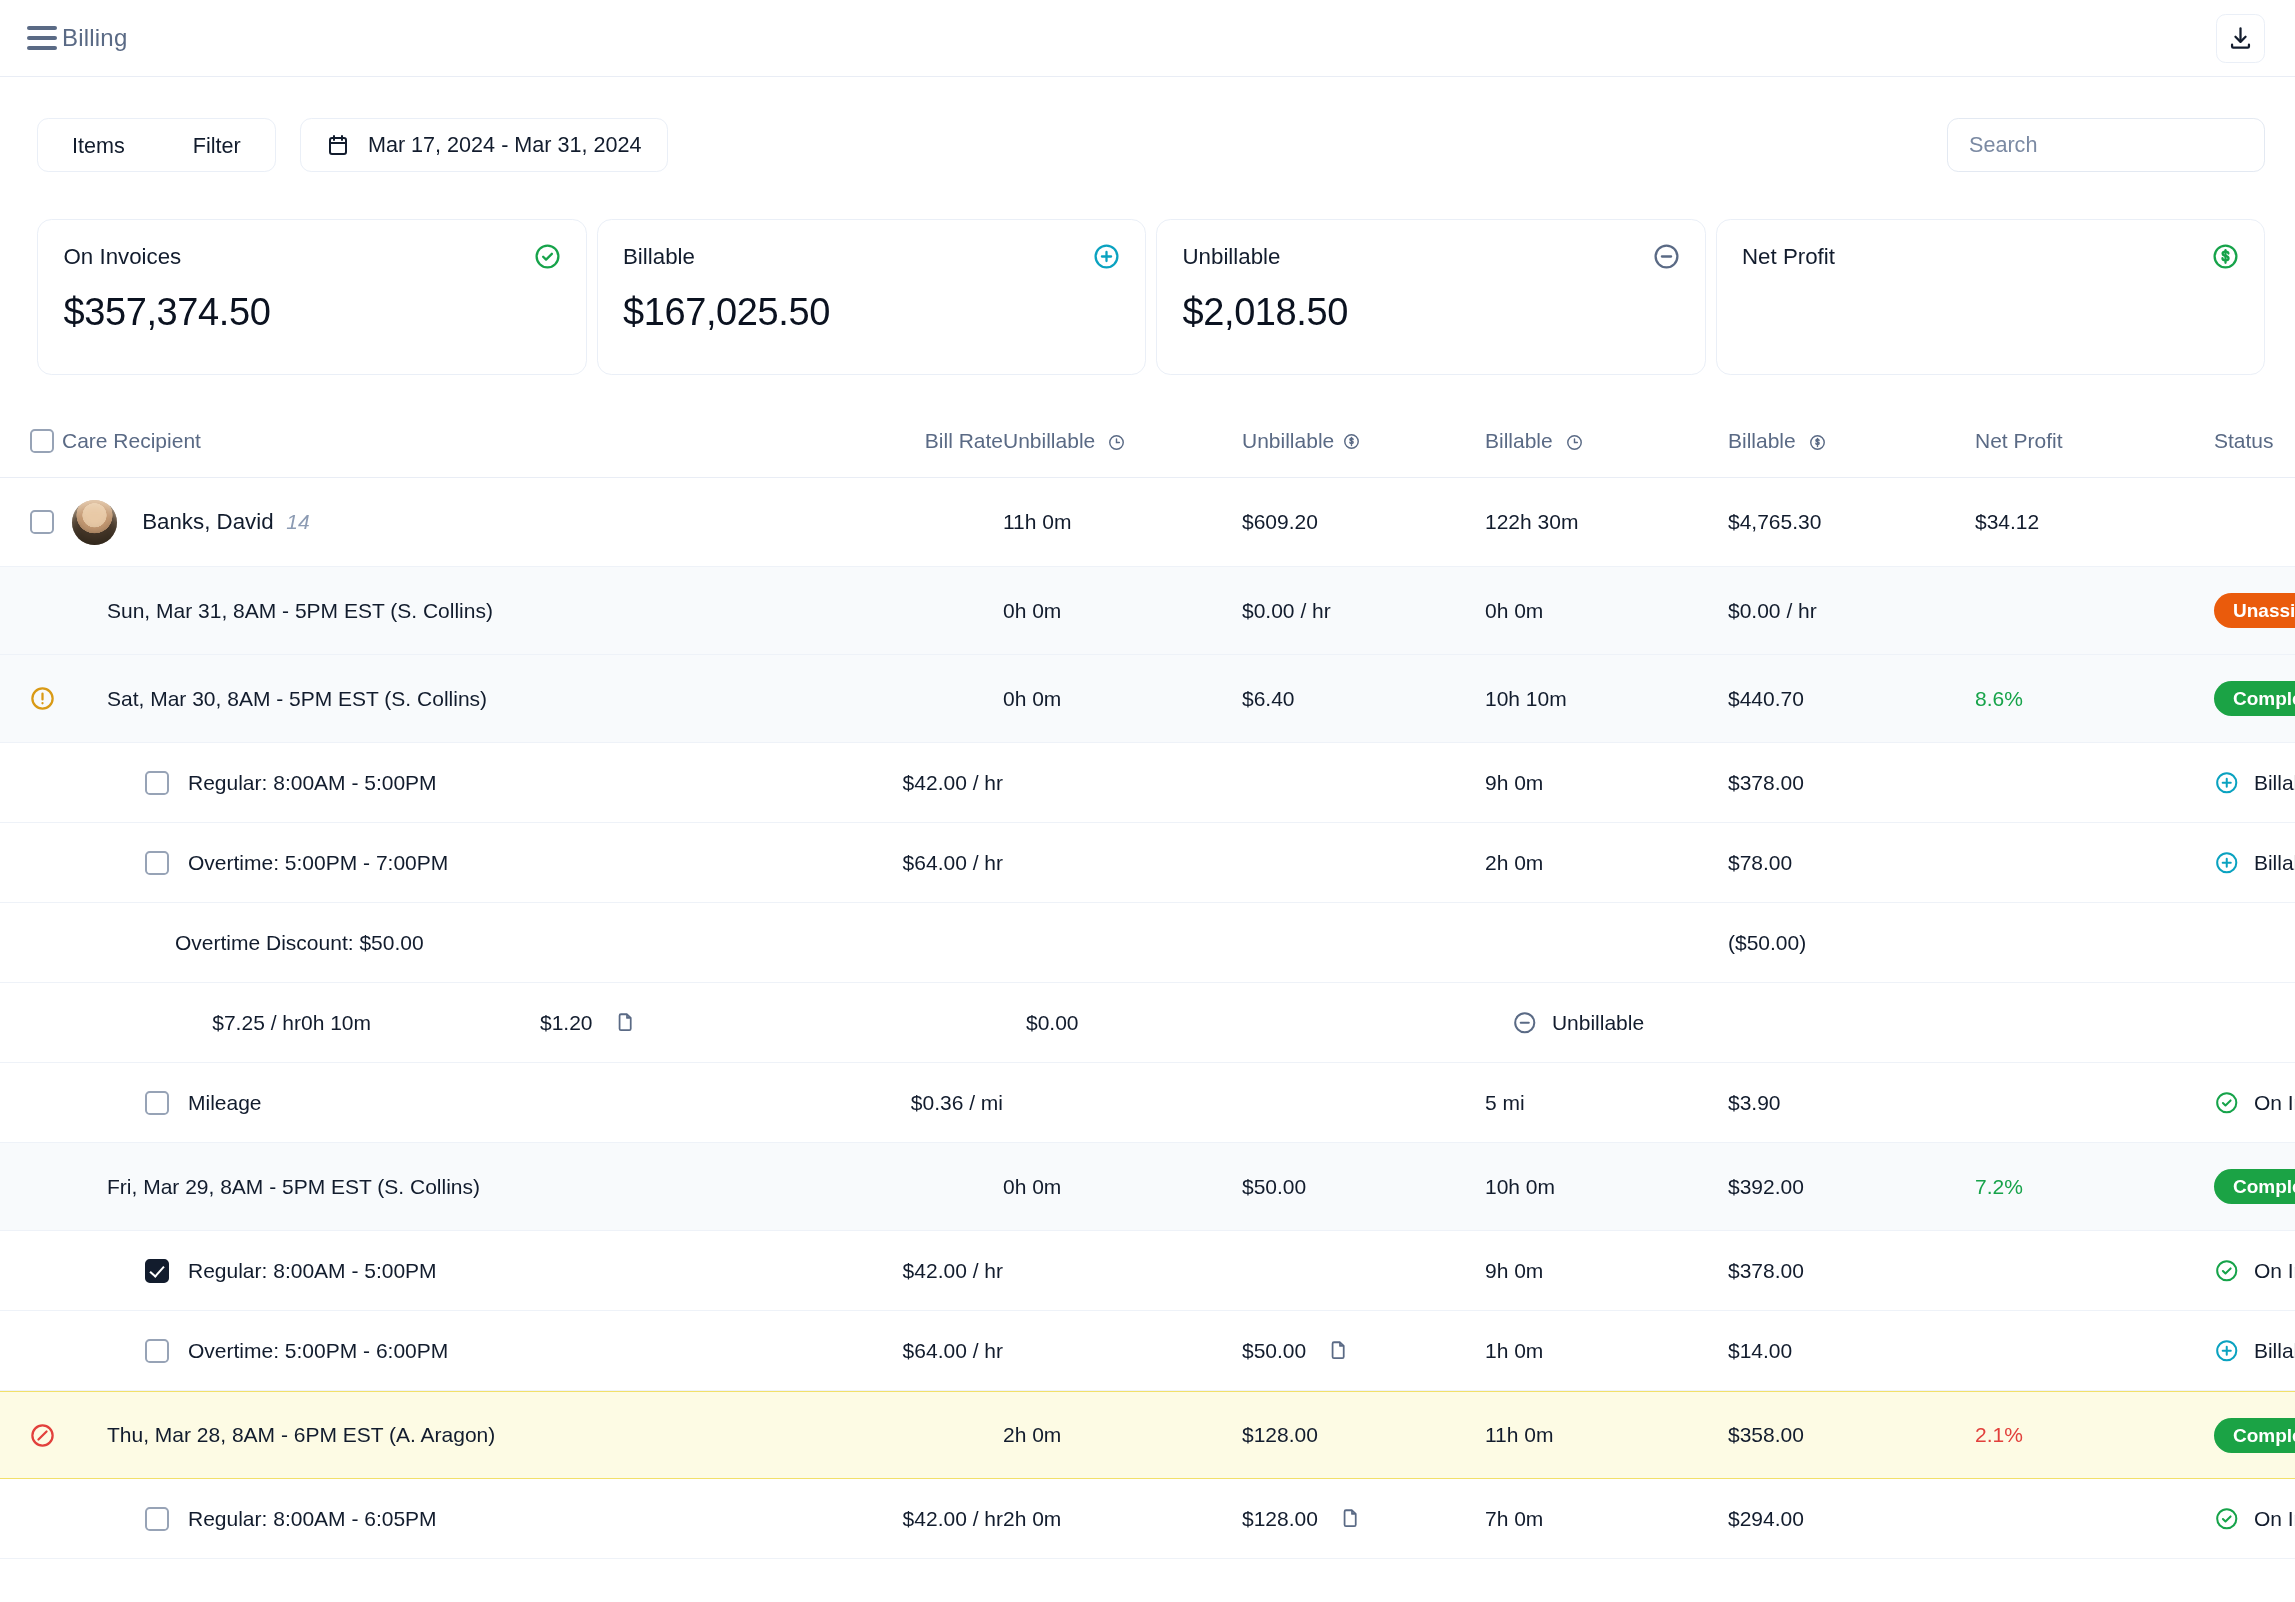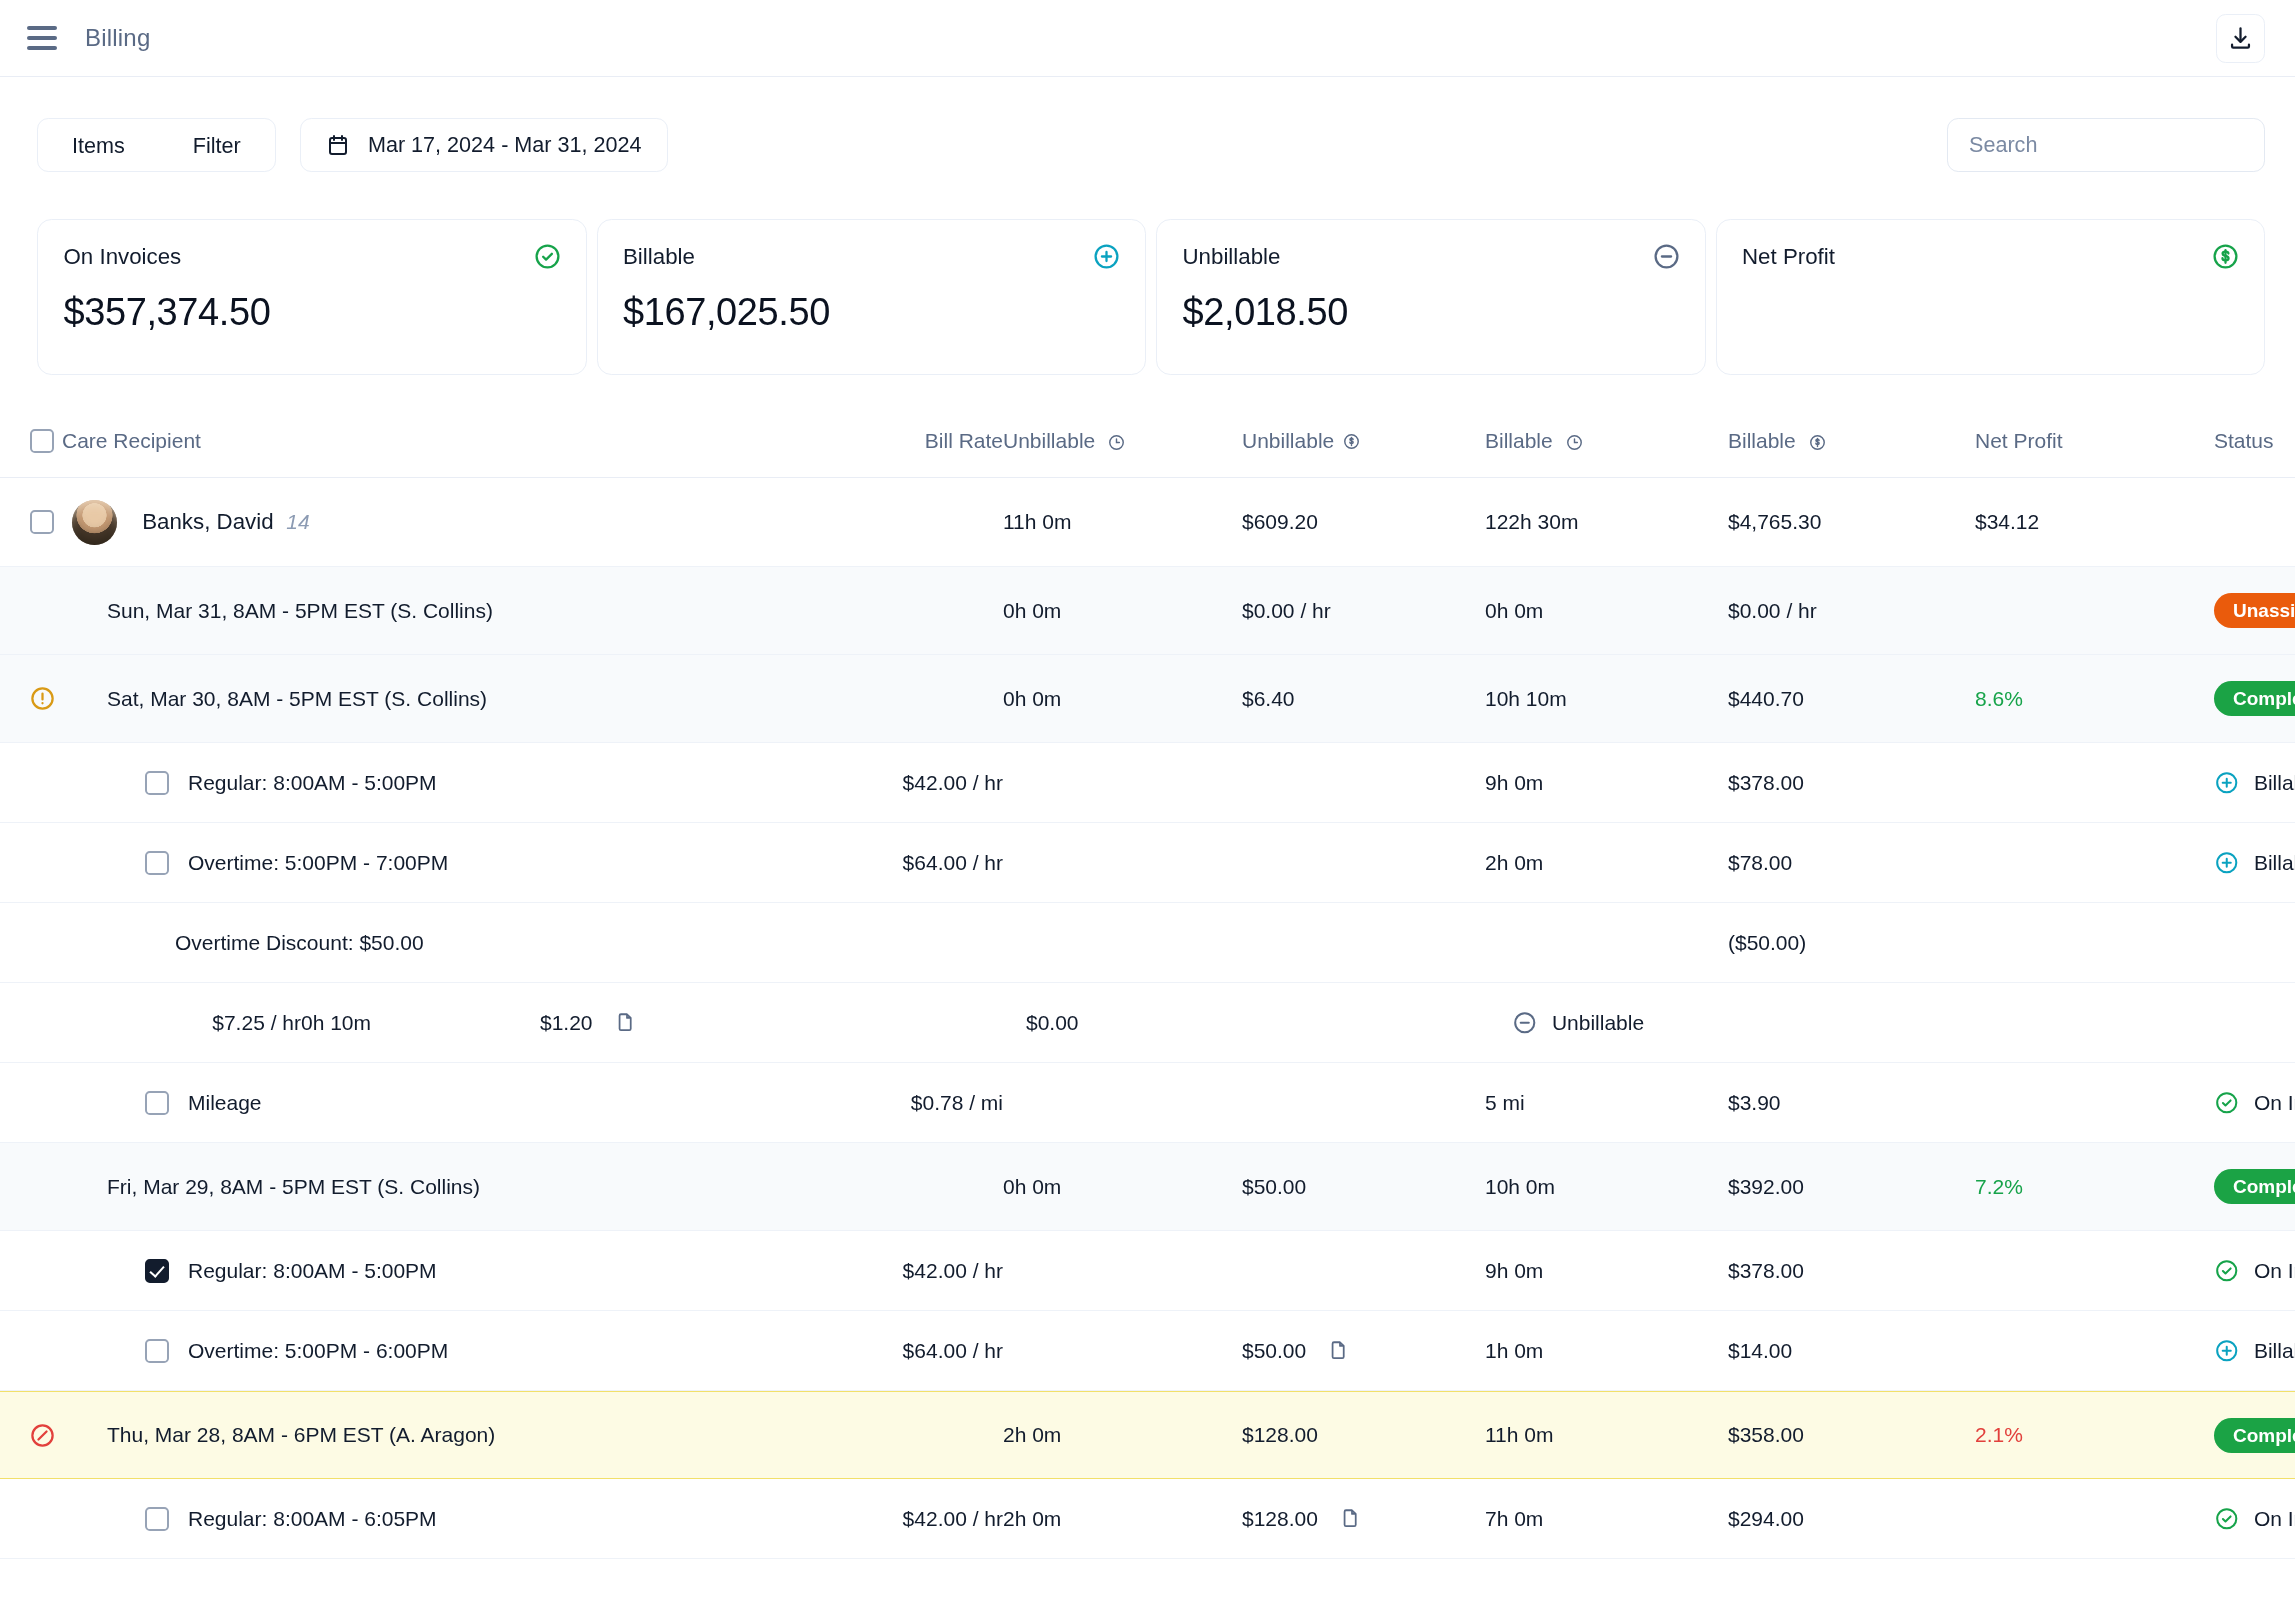--- a/index.html
+++ b/index.html
@@ -15,21 +15,21 @@
   .topbar {
     height: 77px;
     display: flex; align-items: center;
     padding: 0 30px 0 27px;
     border-bottom: 1.6px solid #e9edf5;
     background:#fff;
   }
   .hamburger { width: 30px; height: 24px; display:flex; flex-direction:column; justify-content:space-between; cursor:pointer; }
   .hamburger span { display:block; height:4px; border-radius:2.4px; background:#5a6a85; }
   .topbar-title {
-    margin-left: 28px;
+    margin-left: 5px;
     font-size: 24px;
     color: #5a6a85;
     letter-spacing: 0.2px;
   }
   .topbar-spacer { flex: 1; }
   .download-btn {
     width: 49px; height: 49px;
     border: 1.6px solid #eaeff7; border-radius: 9.6px;
     background: #fff;
     display:flex; align-items:center; justify-content:center;
@@ -439,21 +439,21 @@
     </div>
 
   </div>
 
   <div class="tr detail">
     <div class="c-check"></div>
     <div class="c-name indent-detail">
       <span class="chk"></span>
       <span>Mileage</span>
     </div>
-    <div class="c-rate">$0.78 / mi</div>
+    <div class="c-rate">$0.36 / mi</div>
     <div class="c-unbh"></div>
     <div class="c-unbd">
       <span></span>
     </div>
     <div class="c-bilh">5 mi</div>
     <div class="c-bild">$3.90</div>
     <div class="c-np"></div>
     <div class="c-status">
       <svg width="25.5" height="25.5" viewBox="0 0 24 24" fill="none" stroke="#16a34a" stroke-width="1.9" stroke-linecap="round" stroke-linejoin="round">
         <circle cx="12" cy="12" r="9"></circle>

